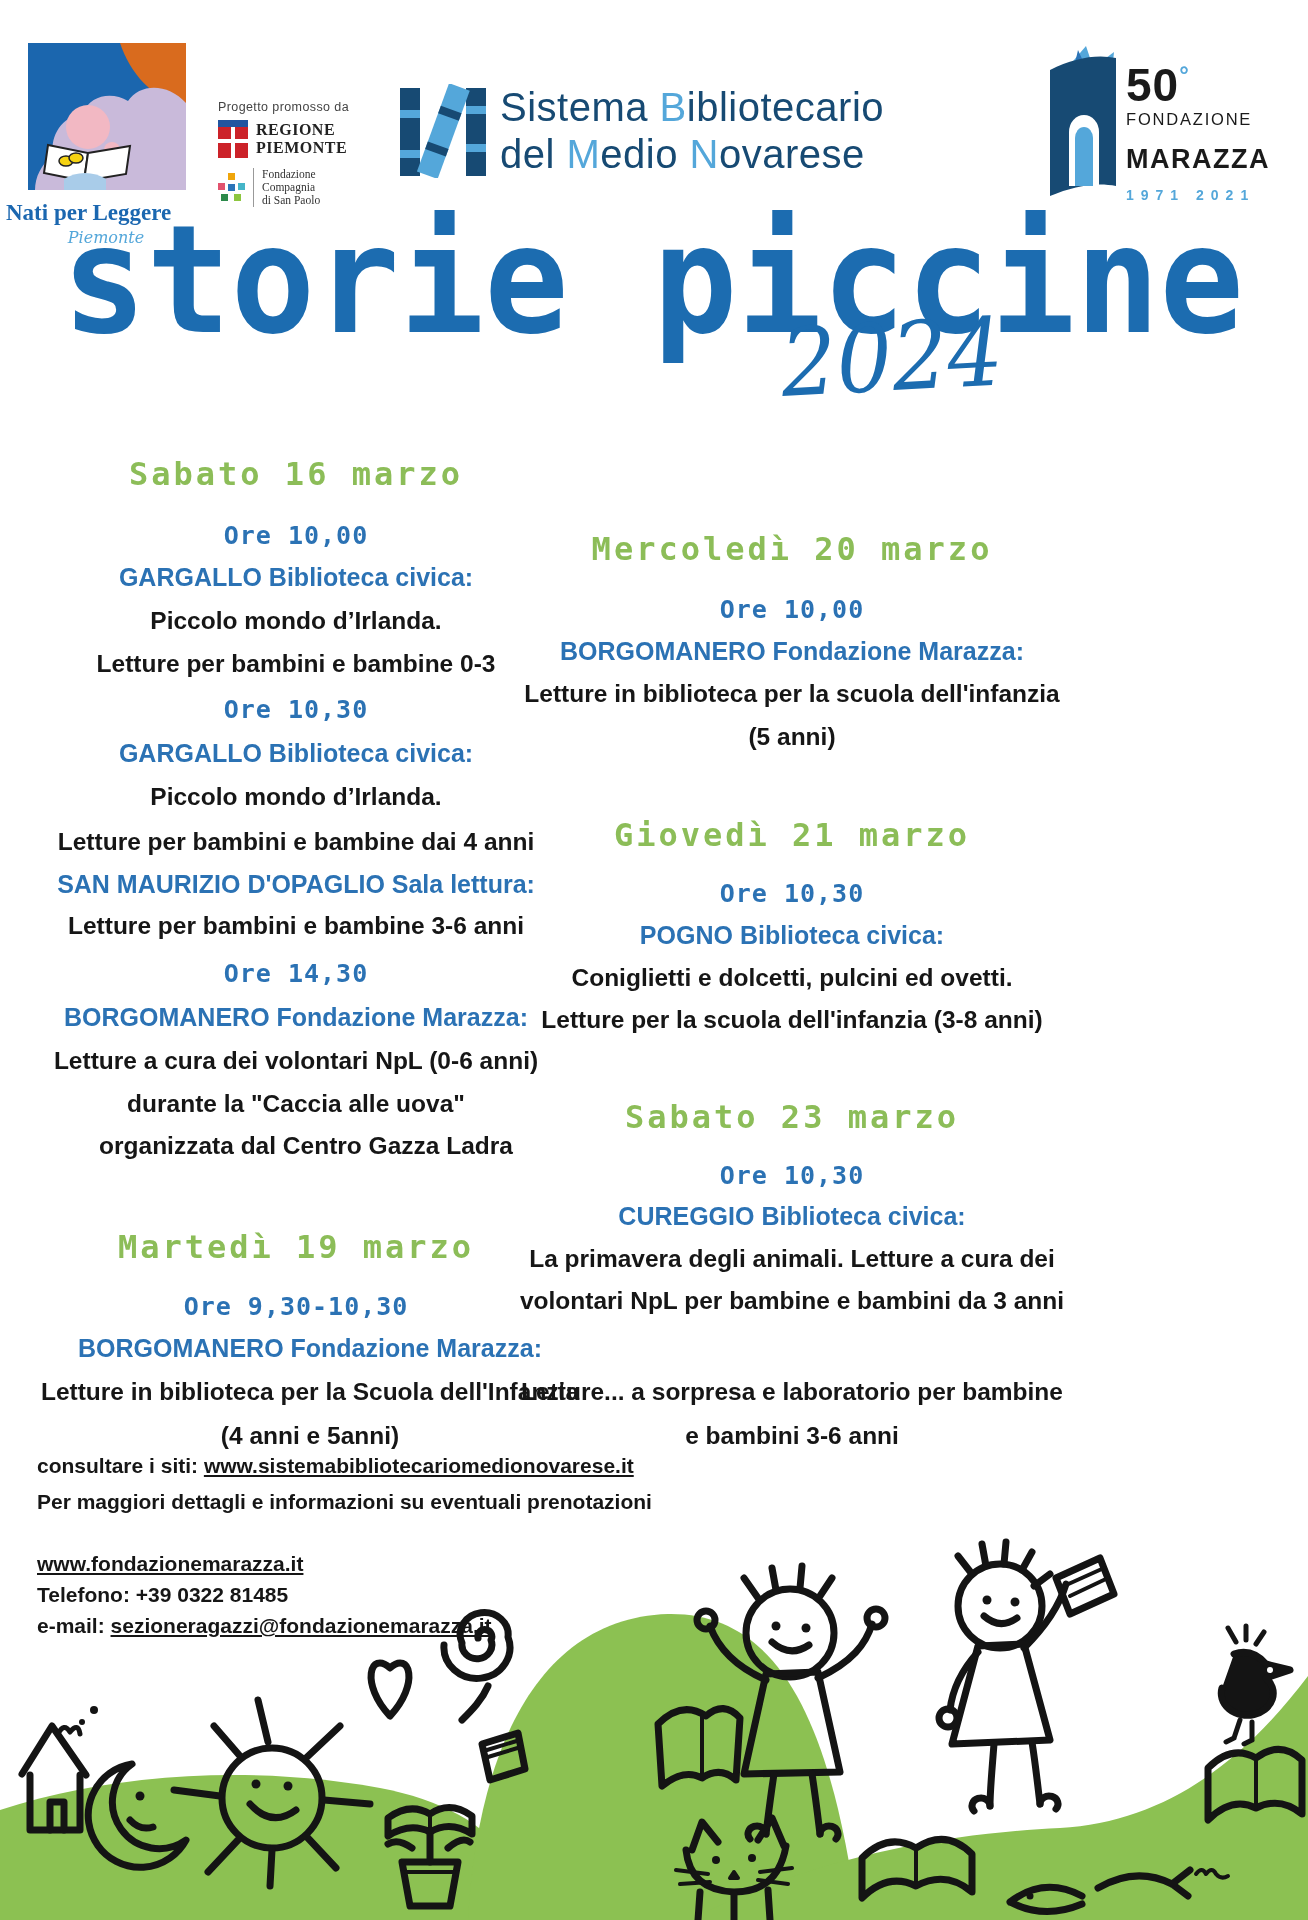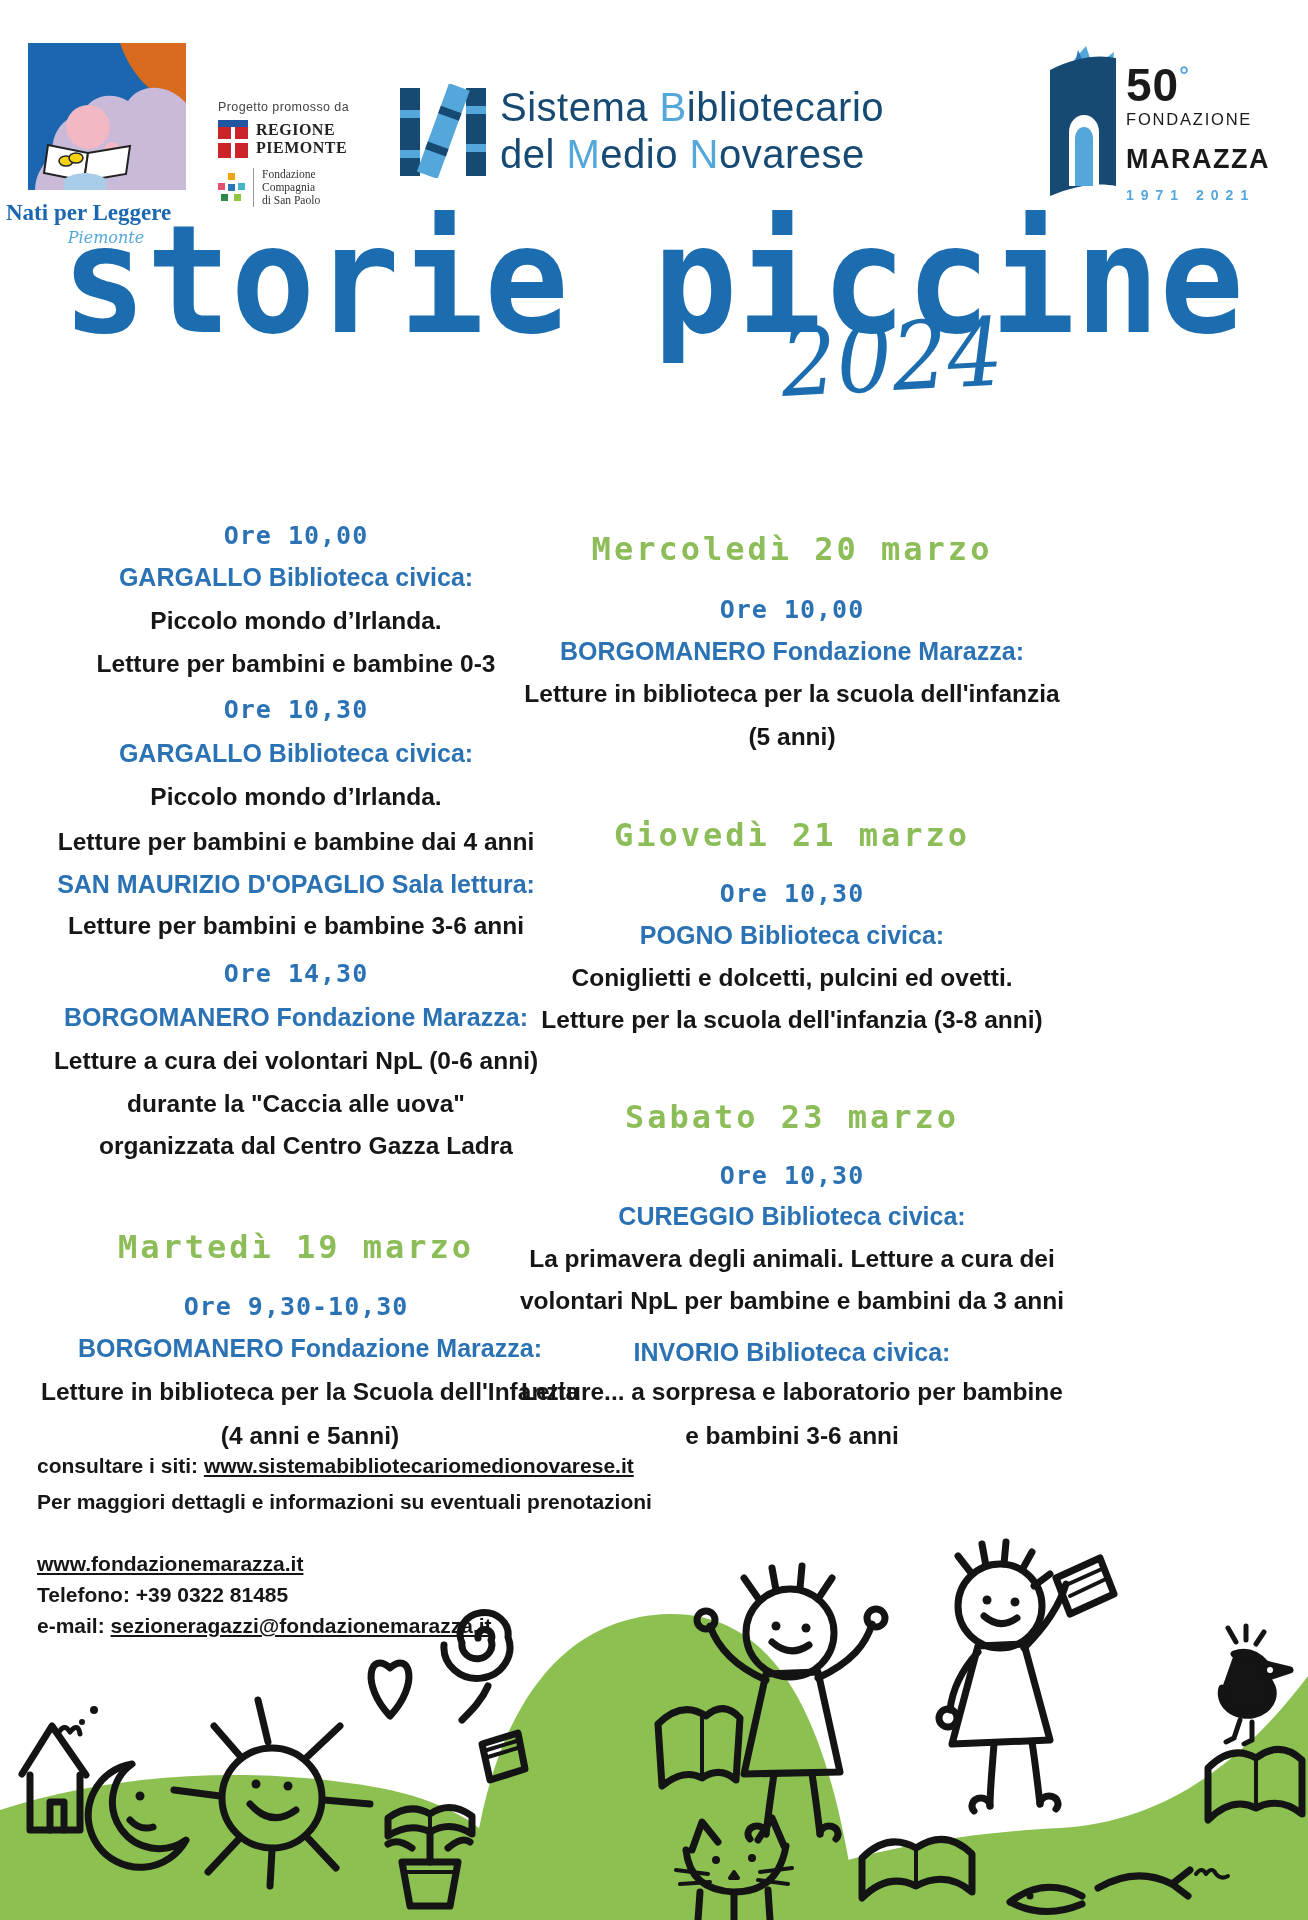--- a/index.html
+++ b/index.html
@@ -120,20 +120,21 @@
     <div class="myears">1971 2021</div>
   </div>
 
   <svg class="abs" style="left:60px;top:200px" width="1190" height="175" viewBox="0 0 1190 175">
     <text x="2" y="132" font-family="DejaVu Sans Mono, monospace" font-weight="bold" font-size="150" fill="#1c6cb0" textLength="1182" lengthAdjust="spacingAndGlyphs">storie piccine</text>
   </svg>
   <svg class="abs" style="left:775px;top:306px" width="240" height="105" viewBox="0 0 240 105">
     <text x="6" y="84" transform="rotate(-3 120 52)" font-family="DejaVu Serif, serif" font-style="italic" font-size="94" fill="#1c6cb0" textLength="222" lengthAdjust="spacingAndGlyphs">2024</text>
   </svg>
 
+  <div class="line day" style="left:296px;top:455px">Sabato 16 marzo</div>
   <div class="line time" style="left:296px;top:521px">Ore 10,00</div>
   <div class="line loc" style="left:296px;top:563px">GARGALLO Biblioteca civica:</div>
   <div class="line desc" style="left:296px;top:607px">Piccolo mondo d’Irlanda.</div>
   <div class="line desc" style="left:296px;top:650px">Letture per bambini e bambine 0-3</div>
   <div class="line time" style="left:296px;top:695px">Ore 10,30</div>
   <div class="line loc" style="left:296px;top:739px">GARGALLO Biblioteca civica:</div>
   <div class="line desc" style="left:296px;top:783px">Piccolo mondo d’Irlanda.</div>
   <div class="line desc" style="left:296px;top:828px">Letture per bambini e bambine dai 4 anni</div>
   <div class="line loc" style="left:296px;top:870px">SAN MAURIZIO D'OPAGLIO Sala lettura:</div>
   <div class="line desc" style="left:296px;top:912px">Letture per bambini e bambine 3-6 anni</div>
@@ -156,21 +157,20 @@
   <div class="line day" style="left:792px;top:816px">Giovedì 21 marzo</div>
   <div class="line time" style="left:792px;top:879px">Ore 10,30</div>
   <div class="line loc" style="left:792px;top:921px">POGNO Biblioteca civica:</div>
   <div class="line desc" style="left:792px;top:964px">Coniglietti e dolcetti, pulcini ed ovetti.</div>
   <div class="line desc" style="left:792px;top:1006px">Letture per la scuola dell'infanzia (3-8 anni)</div>
   <div class="line day" style="left:792px;top:1098px">Sabato 23 marzo</div>
   <div class="line time" style="left:792px;top:1161px">Ore 10,30</div>
   <div class="line loc" style="left:792px;top:1202px">CUREGGIO Biblioteca civica:</div>
   <div class="line desc" style="left:792px;top:1245px">La primavera degli animali. Letture a cura dei</div>
   <div class="line desc" style="left:792px;top:1287px">volontari NpL per bambine e bambini da 3 anni</div>
-  <div class="line loc" style="left:792px;top:1338px">INVORIO Biblioteca civica:</div>
   <div class="line desc" style="left:792px;top:1378px">Letture... a sorpresa e laboratorio per bambine</div>
   <div class="line desc" style="left:792px;top:1422px">e bambini 3-6 anni</div>
 
   <svg class="abs" style="left:0;top:1528px" width="1308" height="392" viewBox="0 0 1308 392">
 
     <g fill="#8cc152">
       <path d="M0,282 C120,243 260,238 380,260 C470,277 520,320 536,392 L0,392 Z"></path>
       <path d="M468,392 C478,218 540,90 668,86 C782,84 832,200 858,392 Z"></path>
       <path d="M690,392 C815,328 950,305 1060,300 C1162,294 1240,238 1308,148 L1308,392 Z"></path>
     </g>

